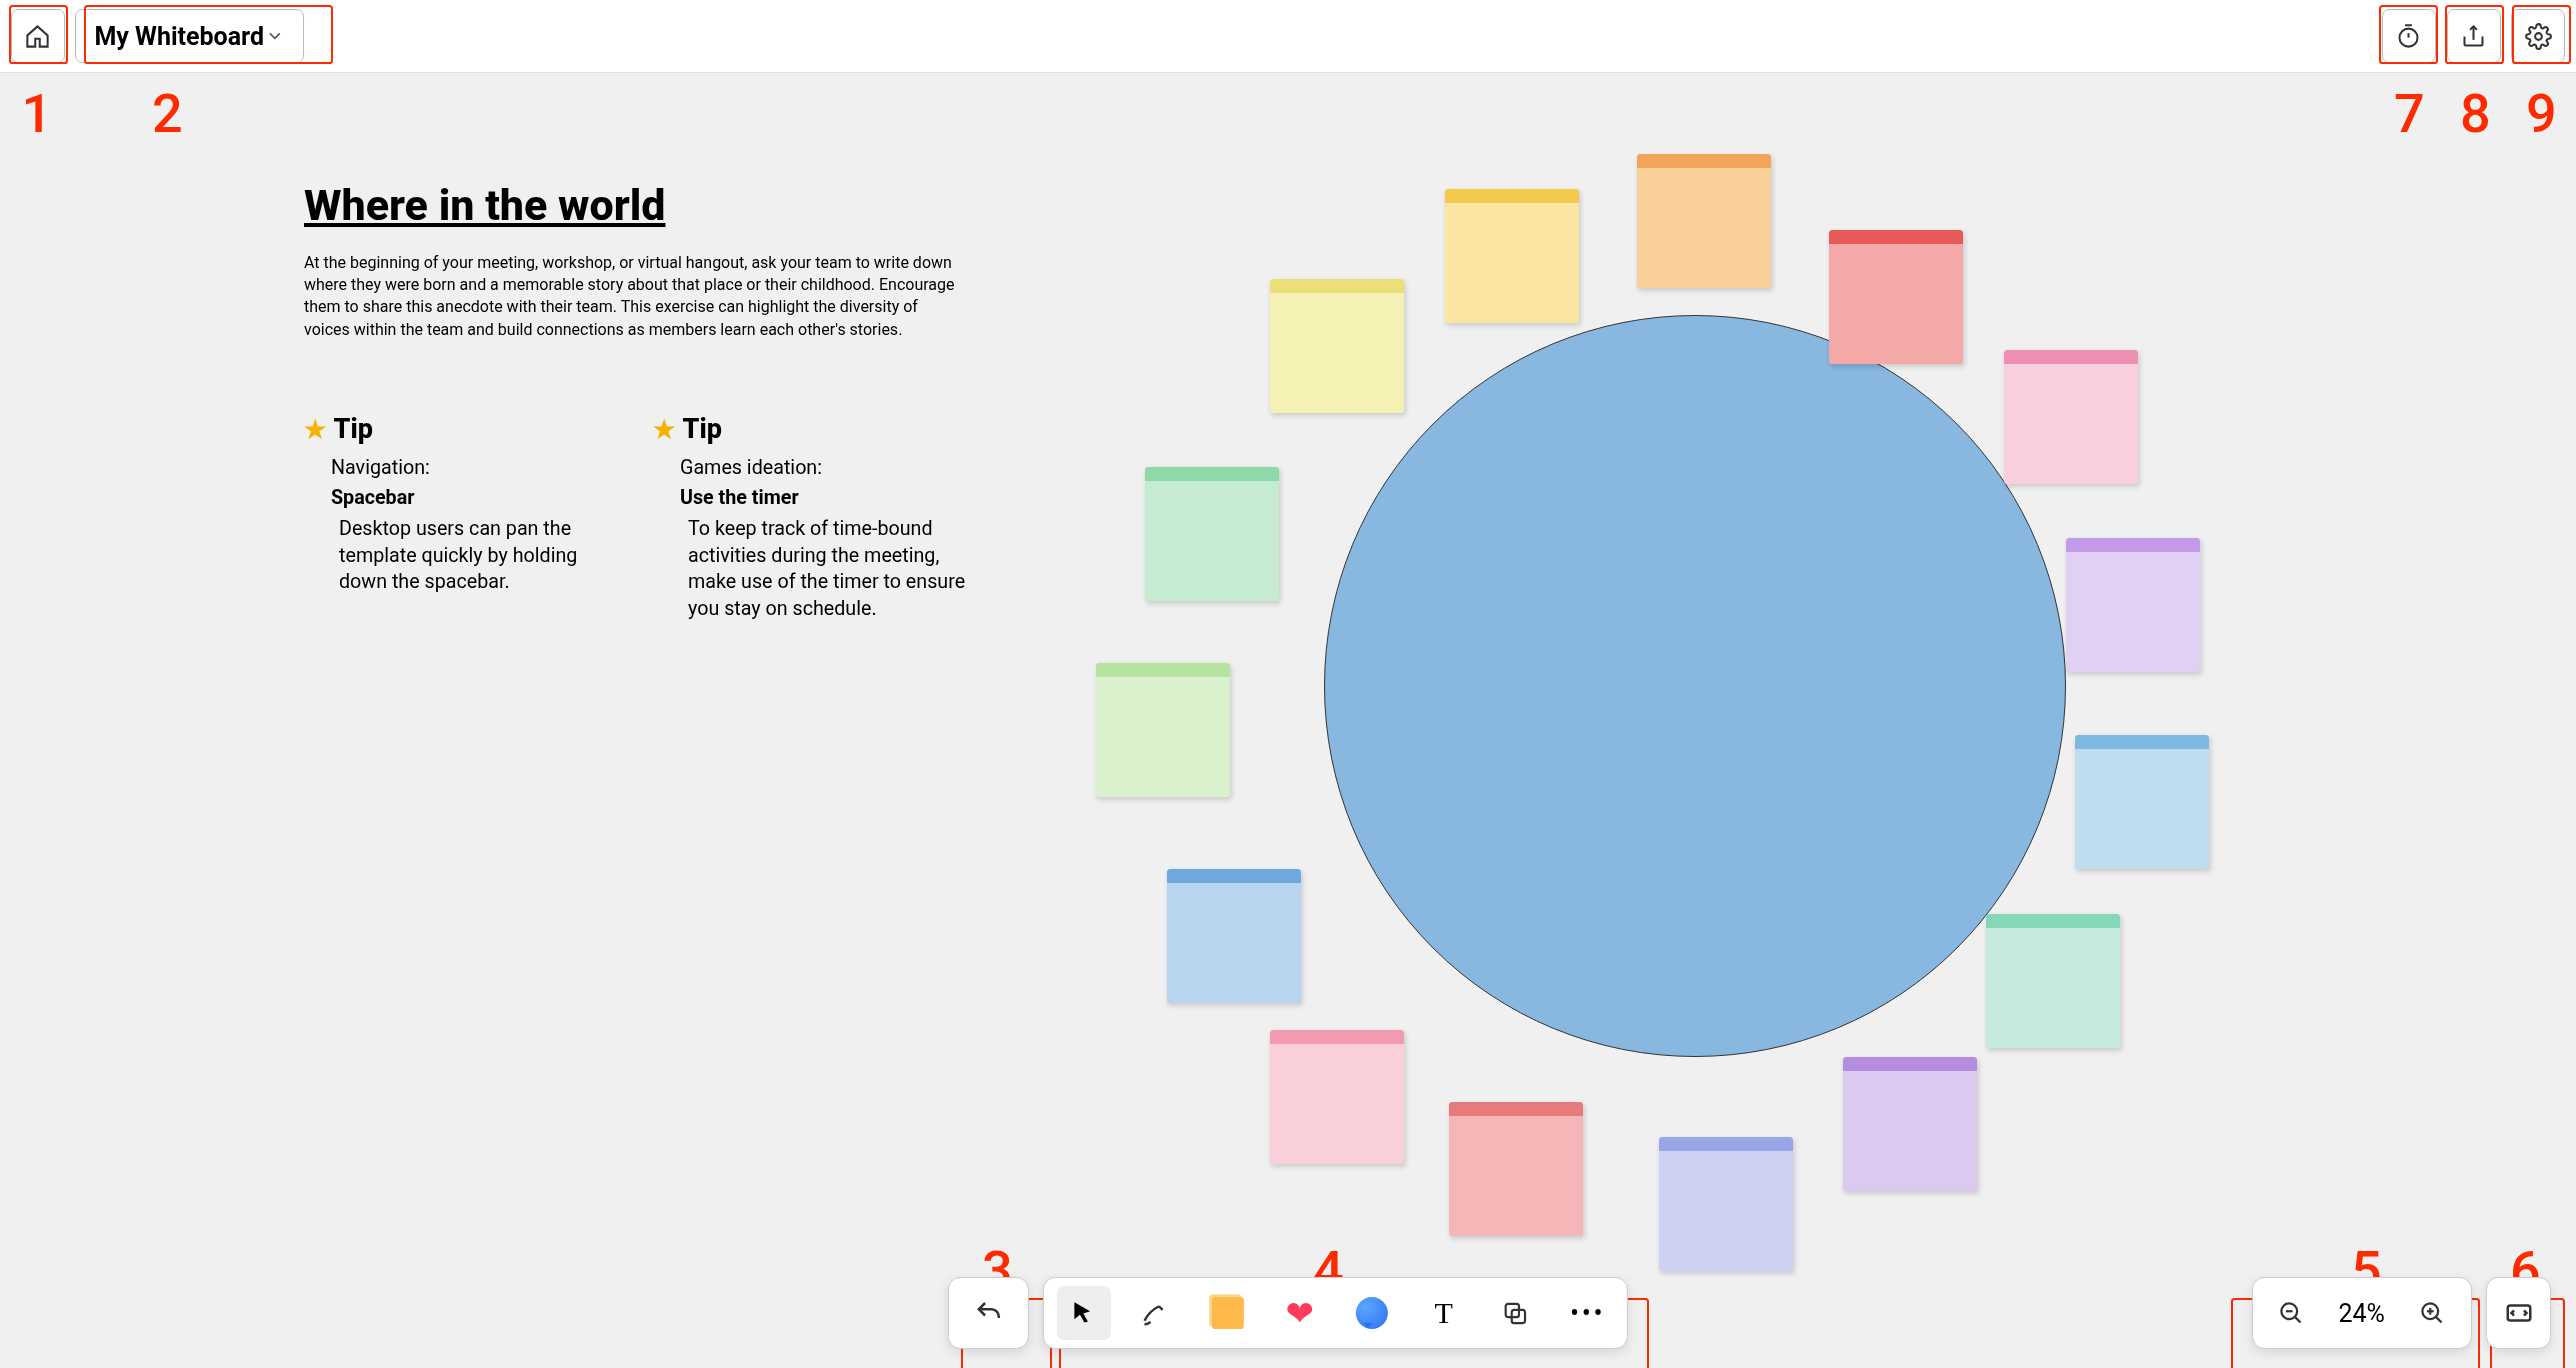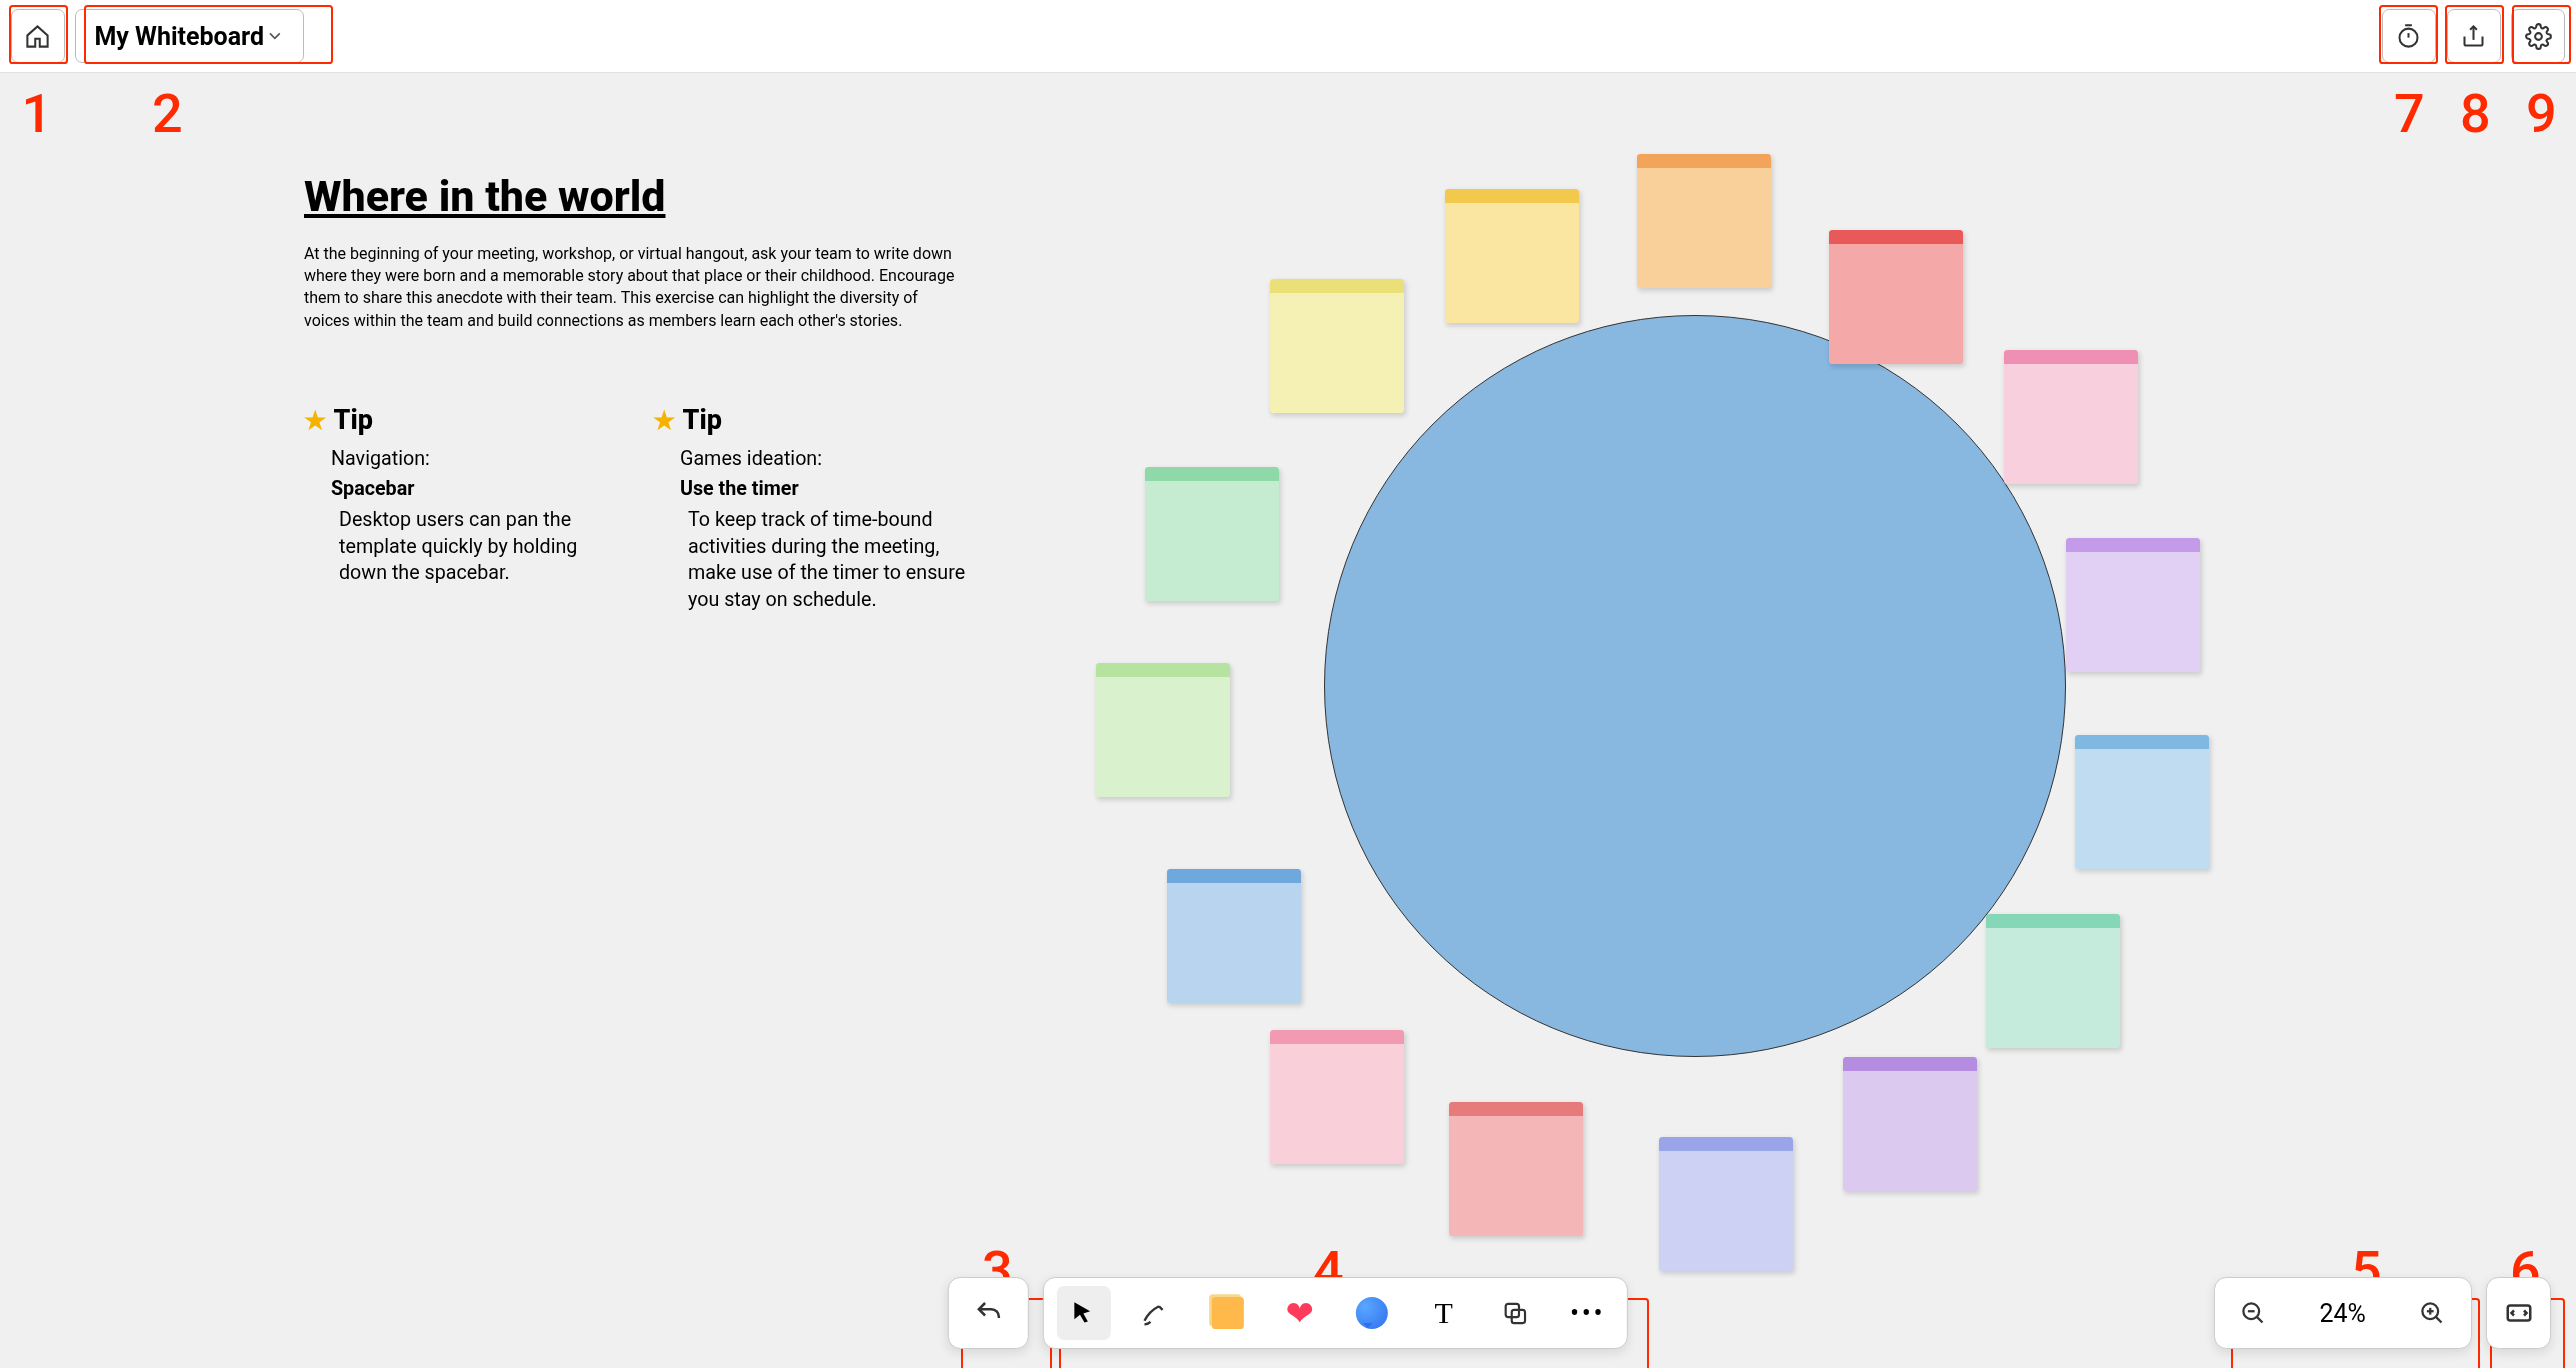--- a/index.html
+++ b/index.html
@@ -47,21 +47,21 @@
 .header-spacer { flex: 1; }
 .header-right { display: flex; gap: 10.7px; }
 
 .canvas {
   position: absolute;
   top: 73px; left: 0; right: 0; bottom: 0;
   background: #f0f0f0;
 }
 .text-panel {
   position: absolute;
-  left: 304px; top: 98px;
+  left: 304px; top: 107px;
   width: 680px;
 }
 .panel-title {
   font-size: 43px;
   font-weight: 800;
   text-decoration: underline;
   margin-bottom: 21.5px;
 }
 .panel-subtitle { font-size: 27px; margin-bottom: 45px; }
 .panel-desc { font-size: 16px; line-height: 1.4; width: 662px; }
@@ -110,21 +110,21 @@
 .tb-icon-heart { color:#ff3b5c; font-size:34px; }
 .tb-icon-chat { width:32px; height:32px; border-radius:50%; background: radial-gradient(circle at 30% 30%, #5aa7ff, #2d6ff0); position:relative; }
 .tb-icon-chat::after{content:""; position:absolute; bottom:-3.6px; left:7.2px; width:0;height:0; border:5.4px solid transparent; border-top-color:#2d6ff0;}
 
 .zoom {
   position:absolute; bottom:19.7px; right:25px;
   display:flex; gap:14.3px; align-items:center;
 }
 .zoom-group {
   background:#fff; border:0.9px solid #ccc; border-radius:12.5px;
-  display:flex; align-items:center; padding:9px 16px; gap:31px;
+  display:flex; align-items:center; padding:9px 16px; gap:12px;
   box-shadow: 0 3.6px 10.7px rgba(0,0,0,0.1); height:72px;
 }
 .zoom-btn { width:45px; height:45px; display:flex; align-items:center; justify-content:center; cursor:pointer; }
 .zoom-label { font-size:25px; min-width:72px; text-align:center; }
 </style>
 </head>
 <body>
 
 <div class="header">
   <div class="header-btn">

